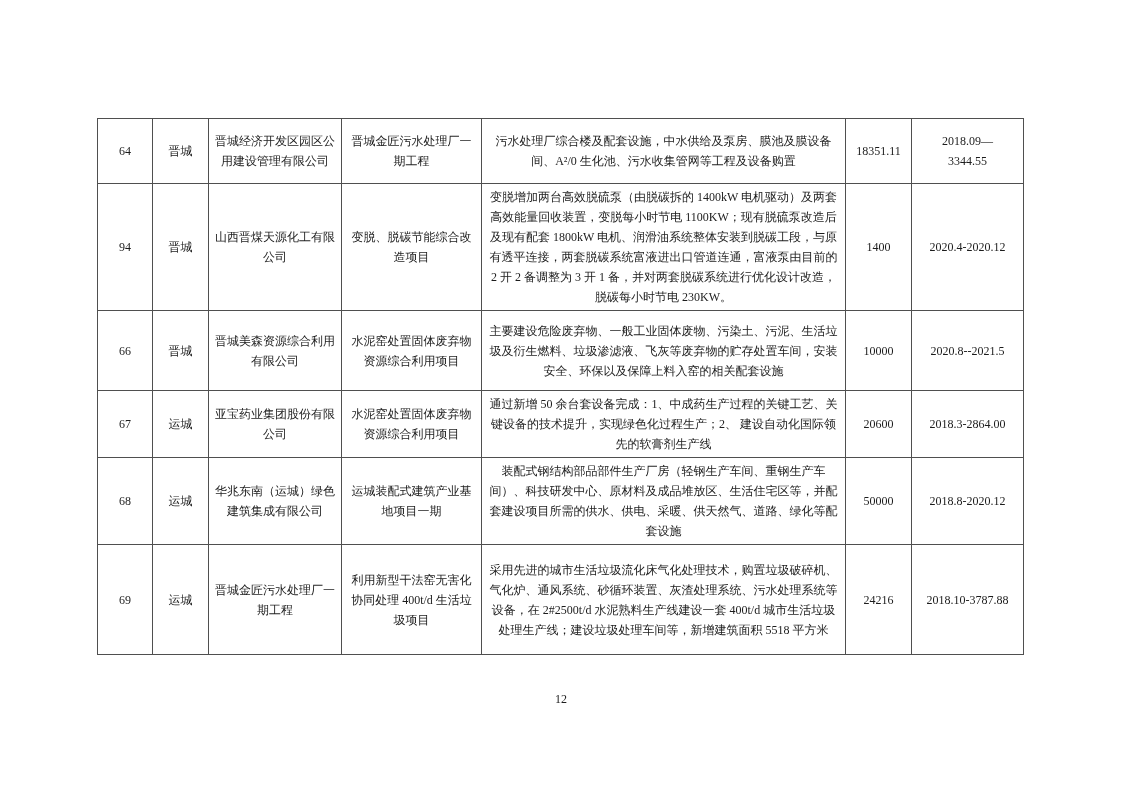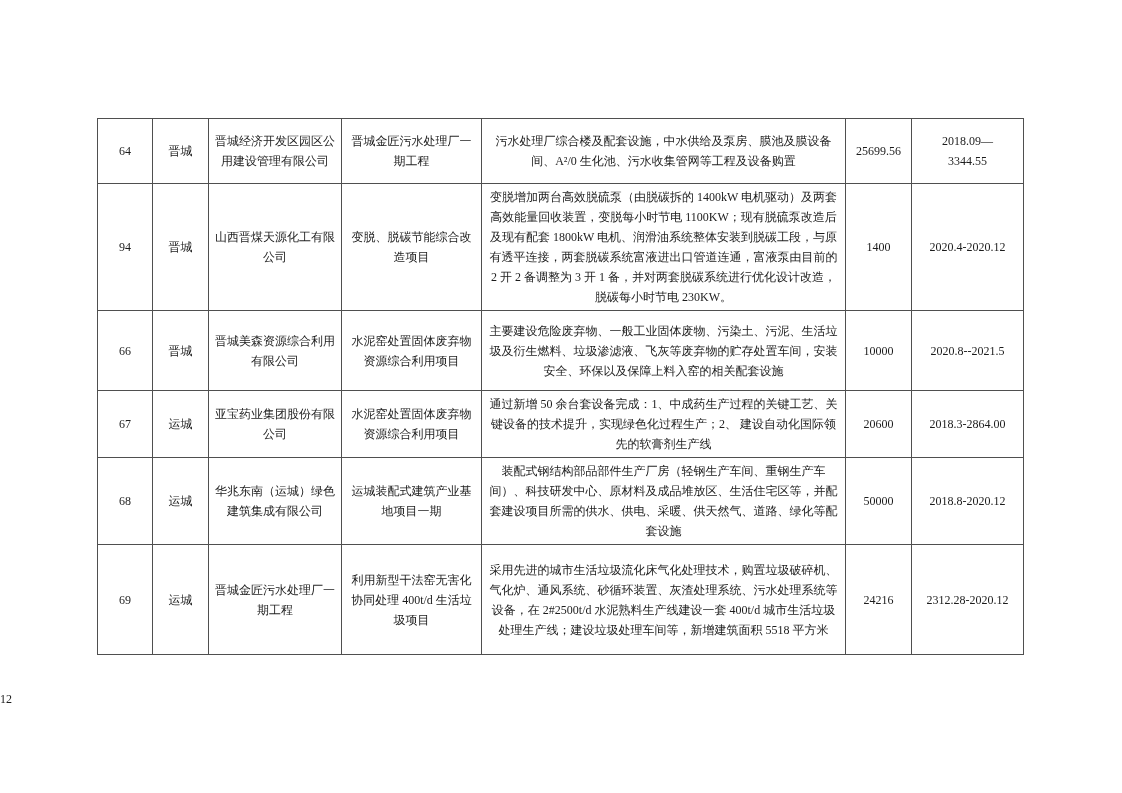--- a/index.html
+++ b/index.html
@@ -44,21 +44,21 @@
   tr.r1 { height: 125px; }
   tr.r2 { height: 80px; }
   tr.r3 { height: 62px; }
   tr.r4 { height: 78px; }
   tr.r5 { height: 110px; }
   .page-number {
     position: absolute;
     left: 0;
     top: 692px;
     width: 1122px;
-    text-align: left;
+    text-align: center;
     font-size: 12px;
     color: #1c1c1c;
   }
 </style>
 </head>
 <body>
 
 <div class="sheet">
 
   <table class="projects">
@@ -71,21 +71,21 @@
       <col style="width:66px">
       <col style="width:112px">
     </colgroup>
     <tbody>
       <tr class="r0">
         <td class="col-seq">64</td>
         <td class="col-city">晋城</td>
         <td class="col-company">晋城经济开发区园区公用建设管理有限公司</td>
         <td class="col-project">晋城金匠污水处理厂一期工程</td>
         <td class="col-desc">污水处理厂综合楼及配套设施，中水供给及泵房、膜池及膜设备间、A²/0 生化池、污水收集管网等工程及设备购置</td>
-        <td class="col-amount">25699.56</td>
+        <td class="col-amount">18351.11</td>
         <td class="col-period">2018.09—
 3344.55</td>
       </tr>
       <tr class="r1">
         <td class="col-seq">94</td>
         <td class="col-city">晋城</td>
         <td class="col-company">山西晋煤天源化工有限公司</td>
         <td class="col-project">变脱、脱碳节能综合改造项目</td>
         <td class="col-desc">变脱增加两台高效脱硫泵（由脱碳拆的 1400kW 电机驱动）及两套高效能量回收装置，变脱每小时节电 1100KW；现有脱硫泵改造后及现有配套 1800kW 电机、润滑油系统整体安装到脱碳工段，与原有透平连接，两套脱碳系统富液进出口管道连通，富液泵由目前的 2 开 2 备调整为 3 开 1 备，并对两套脱碳系统进行优化设计改造，脱碳每小时节电 230KW。</td>
         <td class="col-amount">1400</td>
@@ -118,20 +118,20 @@
         <td class="col-amount">50000</td>
         <td class="col-period">2018.8-2020.12</td>
       </tr>
       <tr class="r5">
         <td class="col-seq">69</td>
         <td class="col-city">运城</td>
         <td class="col-company">晋城金匠污水处理厂一期工程</td>
         <td class="col-project">利用新型干法窑无害化协同处理 400t/d 生活垃圾项目</td>
         <td class="col-desc">采用先进的城市生活垃圾流化床气化处理技术，购置垃圾破碎机、气化炉、通风系统、砂循环装置、灰渣处理系统、污水处理系统等设备，在 2#2500t/d 水泥熟料生产线建设一套 400t/d 城市生活垃圾处理生产线；建设垃圾处理车间等，新增建筑面积 5518 平方米</td>
         <td class="col-amount">24216</td>
-        <td class="col-period">2312.28-2020.12</td>
+        <td class="col-period">2018.10-3787.88</td>
       </tr>
     </tbody>
   </table>
 
   <div class="page-number">12</div>
 
 </div>
 
 </body></html>

